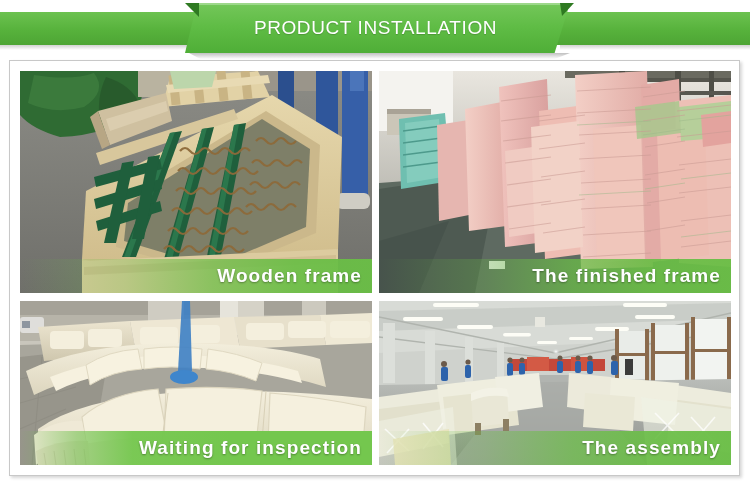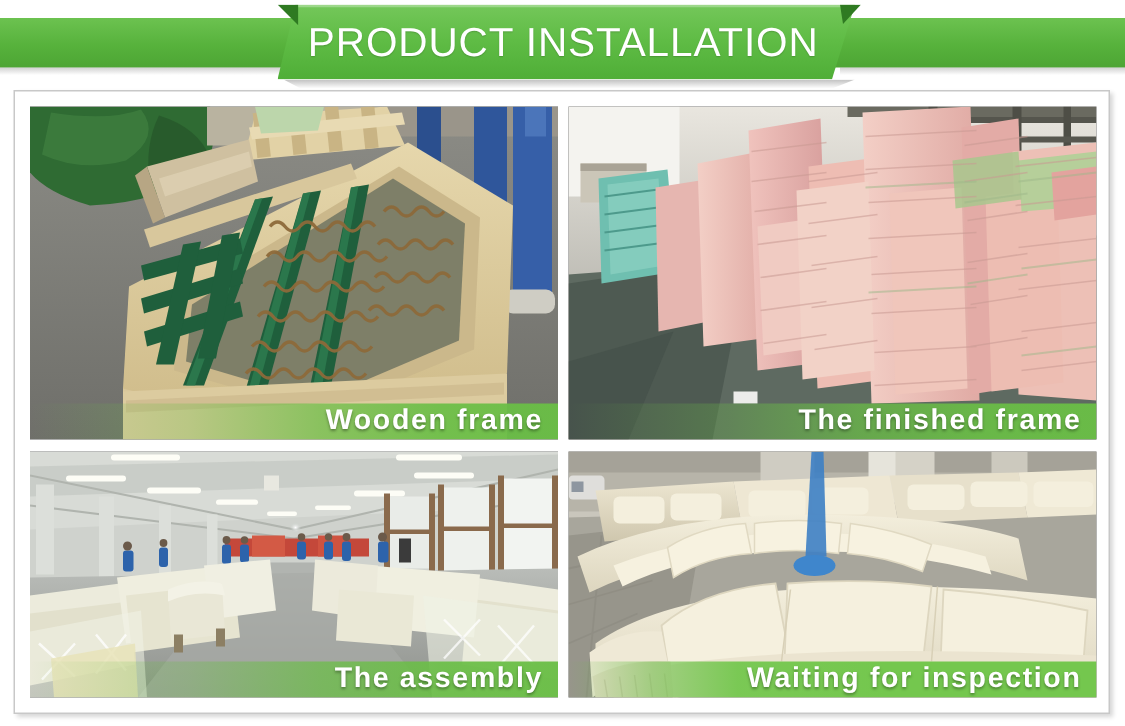--- a/index.html
+++ b/index.html
@@ -39,21 +39,21 @@
     width:385px; height:50px;
     background:linear-gradient(to bottom,#74c75a 0%,#5fbc45 48%,#4fae37 100%);
     clip-path: polygon(12px 0, 100% 0, 96% 100%, 0% 100%);
     display:flex;
     align-items:center;
     justify-content:center;
     z-index:4;
   }
   .ribbon-title {
     color:#ffffff;
-    font-size:27px;
+    font-size:19px;
     font-weight:400;
     letter-spacing:.6px;
     white-space:nowrap;
     text-shadow:0 1px 1px rgba(0,0,0,.18);
     transform:translateX(-2px);
   }
   .ribbon-hi {
     position:absolute; left:185px; top:3px;
     width:385px; height:2px;
     background:rgba(255,255,255,.30);
@@ -105,21 +105,21 @@
     position:relative;
     overflow:hidden;
     background:#6d6d6d;
   }
   .photo { position:absolute; inset:0; overflow:hidden; }
   .photo svg { display:block; width:100%; height:100%; }
 
   .caption-wrap {
     position:absolute;
     left:0; right:0; bottom:0;
-    height:24px;
+    height:34px;
     display:flex;
     align-items:center;
     justify-content:flex-end;
     z-index:6;
   }
   .caption-grad {
     position:absolute; inset:0;
     background:linear-gradient(to right, rgba(106,190,70,0) 0%, rgba(106,190,70,.30) 30%, rgba(106,190,70,.72) 55%, rgba(106,190,70,.92) 78%, rgba(106,190,70,.96) 100%);
   }
   .caption-text {
@@ -357,20 +357,114 @@
 
           <rect x="110" y="190" width="16" height="8" fill="#ececea"></rect>
         </svg>
       </div>
       <div class="caption-wrap">
         <div class="caption-grad"></div>
         <span class="caption-text">The finished frame</span>
       </div>
     </div>
 
+    <div class="cell cell-4">
+      <div class="photo">
+        <svg viewBox="0 0 352 164" preserveAspectRatio="none" role="img">
+          <defs>
+            <linearGradient id="g4cream" x1="0" y1="0" x2="0" y2="1">
+              <stop offset="0" stop-color="#f3eedc"></stop>
+                <stop offset="1" stop-color="#ddd6bf"></stop>
+            </linearGradient>
+            <linearGradient id="g4cream2" x1="0" y1="0" x2="0" y2="1">
+              <stop offset="0" stop-color="#ece5d0"></stop>
+                <stop offset="1" stop-color="#cfc7ae"></stop>
+            </linearGradient>
+          </defs>
+          <rect width="352" height="164" fill="#c9c6bc"></rect>
+
+          <rect x="0" y="0" width="352" height="40" fill="#b7b4a9"></rect>
+          <rect x="0" y="0" width="352" height="14" fill="#a5a298"></rect>
+          <rect x="128" y="0" width="36" height="30" fill="#cfccc2"></rect>
+          <rect x="216" y="0" width="28" height="26" fill="#d5d2c7"></rect>
+          <rect x="282" y="0" width="24" height="22" fill="#ccc9be"></rect>
+
+          <rect x="200" y="0" width="18" height="34" fill="#e6e4db"></rect>
+
+          <rect x="0" y="16" width="24" height="16" rx="3" fill="#dfdedb"></rect>
+          <rect x="2" y="20" width="8" height="7" fill="#8e96a0"></rect>
+
+          <path d="M0 44 L352 34 L352 164 L0 164 Z" fill="#a8a69c"></path>
+          <path d="M0 56 L90 46 L70 164 L0 164 Z" fill="#97958b"></path>
+          <g stroke="#8c8a80" stroke-width="1.2" opacity=".6">
+            <path d="M0 78 L66 64"></path>
+              <path d="M0 102 L56 86"></path>
+              <path d="M0 128 L46 108"></path>
+            <path d="M22 56 L12 164"></path>
+          </g>
+
+          <path d="M18 26 L110 20 L116 52 L24 60 Z" fill="url(#g4cream2)"></path>
+          <path d="M110 20 L214 16 L220 48 L116 52 Z" fill="#eee7d3"></path>
+          <path d="M214 16 L300 14 L306 44 L220 48 Z" fill="#e7e0cb"></path>
+          <path d="M300 14 L352 12 L352 42 L306 44 Z" fill="#efe9d5"></path>
+
+          <g fill="#f4efdd">
+            <rect x="30" y="30" width="34" height="18" rx="4"></rect>
+            <rect x="68" y="28" width="34" height="18" rx="4"></rect>
+            <rect x="120" y="26" width="38" height="18" rx="4"></rect>
+            <rect x="162" y="24" width="38" height="18" rx="4"></rect>
+            <rect x="226" y="22" width="38" height="17" rx="4"></rect>
+            <rect x="268" y="20" width="38" height="17" rx="4"></rect>
+            <rect x="310" y="20" width="40" height="17" rx="4"></rect>
+          </g>
+
+          <path d="M6 70 Q60 44 150 42 Q250 42 300 58 L306 86 Q244 66 150 66 Q66 68 14 94 Z" fill="url(#g4cream)"></path>
+          <path d="M30 76 Q80 56 150 54 Q224 54 278 70 L282 82 Q226 66 150 66 Q80 68 36 90 Z" fill="#f6f1df"></path>
+
+          <g fill="#f7f2e0" stroke="#e0d9c2" stroke-width="1">
+            <path d="M66 64 q22 -14 52 -16 l4 20 q-30 2 -52 16 Z"></path>
+            <path d="M124 48 q30 -4 58 0 l-2 20 q-28 -4 -56 0 Z"></path>
+            <path d="M188 48 q30 4 54 14 l-6 18 q-24 -10 -50 -12 Z"></path>
+          </g>
+
+          <path d="M162 0 L158 70 L172 70 L170 0 Z" fill="#3d7fc4" opacity=".9"></path>
+          <ellipse cx="164" cy="76" rx="14" ry="7" fill="#3f86cc"></ellipse>
+
+          <path d="M18 128 Q60 98 150 92 Q250 86 352 98 L352 164 L18 164 Z" fill="url(#g4cream)"></path>
+
+          <g fill="#f5f0de" stroke="#ddd6bf" stroke-width="1.2">
+            <path d="M62 116 q28 -24 76 -28 l10 52 q-48 4 -78 26 Z"></path>
+            <path d="M146 88 q52 -4 96 2 l-6 52 q-44 -6 -92 -2 Z"></path>
+            <path d="M250 92 q50 4 96 14 l-4 50 q-46 -10 -94 -14 Z"></path>
+          </g>
+
+          <path d="M30 150 Q120 126 352 136 L352 164 L30 164 Z" fill="#ebe4d0"></path>
+
+          <path d="M14 134 q22 -16 48 -14 l6 30 q-30 -4 -52 14 Z" fill="#efe9d6"></path>
+          <path d="M16 150 q24 -12 52 -10 l2 24 L18 164 Z" fill="#e4ddc6"></path>
+          <g stroke="#d2cab2" stroke-width="1">
+            <path d="M24 152 L26 164"></path>
+              <path d="M34 150 L36 164"></path>
+              <path d="M44 149 L46 164"></path>
+            <path d="M54 148 L56 164"></path>
+              <path d="M64 148 L66 164"></path>
+          </g>
+
+          <g stroke="#d8d0b7" stroke-width="1">
+            <path d="M148 92 L142 140"></path>
+              <path d="M246 90 L242 140"></path>
+          </g>
+        </svg>
+      </div>
+      <div class="caption-wrap">
+        <div class="caption-grad"></div>
+        <span class="caption-text">Waiting for inspection</span>
+      </div>
+    </div>
+
     <div class="cell cell-3">
       <div class="photo">
         <svg viewBox="0 0 352 164" preserveAspectRatio="none" role="img">
           <defs>
             <linearGradient id="g3floor" x1="0" y1="0" x2="0" y2="1">
               <stop offset="0" stop-color="#b9bcb8"></stop>
                 <stop offset="1" stop-color="#8e918c"></stop>
             </linearGradient>
             <radialGradient id="g3glow" cx="50%" cy="42%" r="22%">
               <stop offset="0" stop-color="#ffffff"></stop>
@@ -491,108 +585,14 @@
               <path d="M336 116 L312 144"></path>
           </g>
         </svg>
       </div>
       <div class="caption-wrap">
         <div class="caption-grad"></div>
         <span class="caption-text">The assembly</span>
       </div>
     </div>
 
-    <div class="cell cell-4">
-      <div class="photo">
-        <svg viewBox="0 0 352 164" preserveAspectRatio="none" role="img">
-          <defs>
-            <linearGradient id="g4cream" x1="0" y1="0" x2="0" y2="1">
-              <stop offset="0" stop-color="#f3eedc"></stop>
-                <stop offset="1" stop-color="#ddd6bf"></stop>
-            </linearGradient>
-            <linearGradient id="g4cream2" x1="0" y1="0" x2="0" y2="1">
-              <stop offset="0" stop-color="#ece5d0"></stop>
-                <stop offset="1" stop-color="#cfc7ae"></stop>
-            </linearGradient>
-          </defs>
-          <rect width="352" height="164" fill="#c9c6bc"></rect>
-
-          <rect x="0" y="0" width="352" height="40" fill="#b7b4a9"></rect>
-          <rect x="0" y="0" width="352" height="14" fill="#a5a298"></rect>
-          <rect x="128" y="0" width="36" height="30" fill="#cfccc2"></rect>
-          <rect x="216" y="0" width="28" height="26" fill="#d5d2c7"></rect>
-          <rect x="282" y="0" width="24" height="22" fill="#ccc9be"></rect>
-
-          <rect x="200" y="0" width="18" height="34" fill="#e6e4db"></rect>
-
-          <rect x="0" y="16" width="24" height="16" rx="3" fill="#dfdedb"></rect>
-          <rect x="2" y="20" width="8" height="7" fill="#8e96a0"></rect>
-
-          <path d="M0 44 L352 34 L352 164 L0 164 Z" fill="#a8a69c"></path>
-          <path d="M0 56 L90 46 L70 164 L0 164 Z" fill="#97958b"></path>
-          <g stroke="#8c8a80" stroke-width="1.2" opacity=".6">
-            <path d="M0 78 L66 64"></path>
-              <path d="M0 102 L56 86"></path>
-              <path d="M0 128 L46 108"></path>
-            <path d="M22 56 L12 164"></path>
-          </g>
-
-          <path d="M18 26 L110 20 L116 52 L24 60 Z" fill="url(#g4cream2)"></path>
-          <path d="M110 20 L214 16 L220 48 L116 52 Z" fill="#eee7d3"></path>
-          <path d="M214 16 L300 14 L306 44 L220 48 Z" fill="#e7e0cb"></path>
-          <path d="M300 14 L352 12 L352 42 L306 44 Z" fill="#efe9d5"></path>
-
-          <g fill="#f4efdd">
-            <rect x="30" y="30" width="34" height="18" rx="4"></rect>
-            <rect x="68" y="28" width="34" height="18" rx="4"></rect>
-            <rect x="120" y="26" width="38" height="18" rx="4"></rect>
-            <rect x="162" y="24" width="38" height="18" rx="4"></rect>
-            <rect x="226" y="22" width="38" height="17" rx="4"></rect>
-            <rect x="268" y="20" width="38" height="17" rx="4"></rect>
-            <rect x="310" y="20" width="40" height="17" rx="4"></rect>
-          </g>
-
-          <path d="M6 70 Q60 44 150 42 Q250 42 300 58 L306 86 Q244 66 150 66 Q66 68 14 94 Z" fill="url(#g4cream)"></path>
-          <path d="M30 76 Q80 56 150 54 Q224 54 278 70 L282 82 Q226 66 150 66 Q80 68 36 90 Z" fill="#f6f1df"></path>
-
-          <g fill="#f7f2e0" stroke="#e0d9c2" stroke-width="1">
-            <path d="M66 64 q22 -14 52 -16 l4 20 q-30 2 -52 16 Z"></path>
-            <path d="M124 48 q30 -4 58 0 l-2 20 q-28 -4 -56 0 Z"></path>
-            <path d="M188 48 q30 4 54 14 l-6 18 q-24 -10 -50 -12 Z"></path>
-          </g>
-
-          <path d="M162 0 L158 70 L172 70 L170 0 Z" fill="#3d7fc4" opacity=".9"></path>
-          <ellipse cx="164" cy="76" rx="14" ry="7" fill="#3f86cc"></ellipse>
-
-          <path d="M18 128 Q60 98 150 92 Q250 86 352 98 L352 164 L18 164 Z" fill="url(#g4cream)"></path>
-
-          <g fill="#f5f0de" stroke="#ddd6bf" stroke-width="1.2">
-            <path d="M62 116 q28 -24 76 -28 l10 52 q-48 4 -78 26 Z"></path>
-            <path d="M146 88 q52 -4 96 2 l-6 52 q-44 -6 -92 -2 Z"></path>
-            <path d="M250 92 q50 4 96 14 l-4 50 q-46 -10 -94 -14 Z"></path>
-          </g>
-
-          <path d="M30 150 Q120 126 352 136 L352 164 L30 164 Z" fill="#ebe4d0"></path>
-
-          <path d="M14 134 q22 -16 48 -14 l6 30 q-30 -4 -52 14 Z" fill="#efe9d6"></path>
-          <path d="M16 150 q24 -12 52 -10 l2 24 L18 164 Z" fill="#e4ddc6"></path>
-          <g stroke="#d2cab2" stroke-width="1">
-            <path d="M24 152 L26 164"></path>
-              <path d="M34 150 L36 164"></path>
-              <path d="M44 149 L46 164"></path>
-            <path d="M54 148 L56 164"></path>
-              <path d="M64 148 L66 164"></path>
-          </g>
-
-          <g stroke="#d8d0b7" stroke-width="1">
-            <path d="M148 92 L142 140"></path>
-              <path d="M246 90 L242 140"></path>
-          </g>
-        </svg>
-      </div>
-      <div class="caption-wrap">
-        <div class="caption-grad"></div>
-        <span class="caption-text">Waiting for inspection</span>
-      </div>
-    </div>
-
   </div>
 </div>
 
 </body></html>

